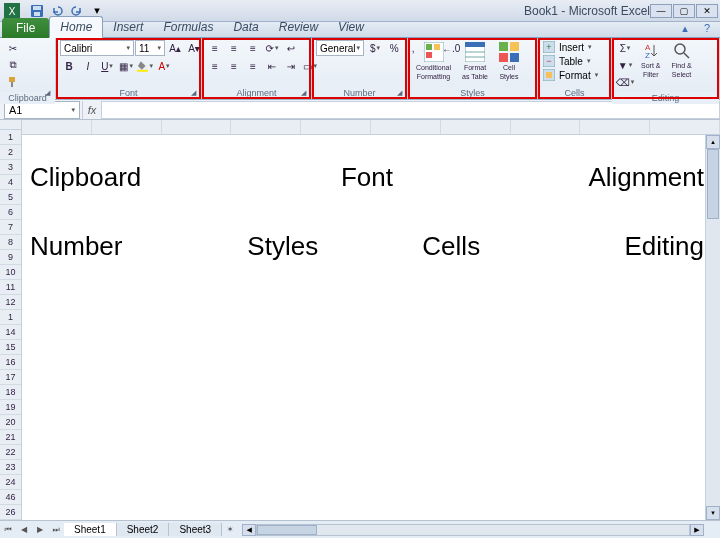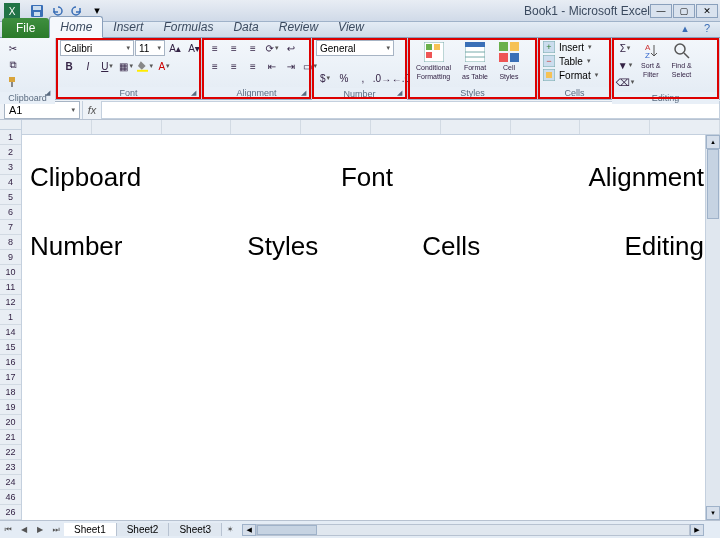--- a/index.html
+++ b/index.html
@@ -214,21 +214,21 @@
         <span class="sm-btn">⇥</span>
         <span class="sm-btn">▭<span class="dd">▾</span></span>
       </div>
     </div>
     <div class="group-label">Alignment</div>
     <span class="group-launch">◢</span>
   </div>
 
   <div class="group" style="width:96px;position:relative">
     <div class="red-box" style="left:0;top:0;right:0;bottom:0"></div>
-    <div class="group-body" style="flex-direction:column;gap:14px">
+    <div class="group-body" style="gap:2px">
       <div class="num-fmt">
           <span>General</span>
           <span class="dd">▾</span>
         </div>
       <div class="small-row">
         <span class="sm-btn">$<span class="dd">▾</span></span>
         <span class="sm-btn">%</span>
         <span class="sm-btn">,</span>
         <span class="sm-btn">.0→</span>
         <span class="sm-btn">←.0</span>

